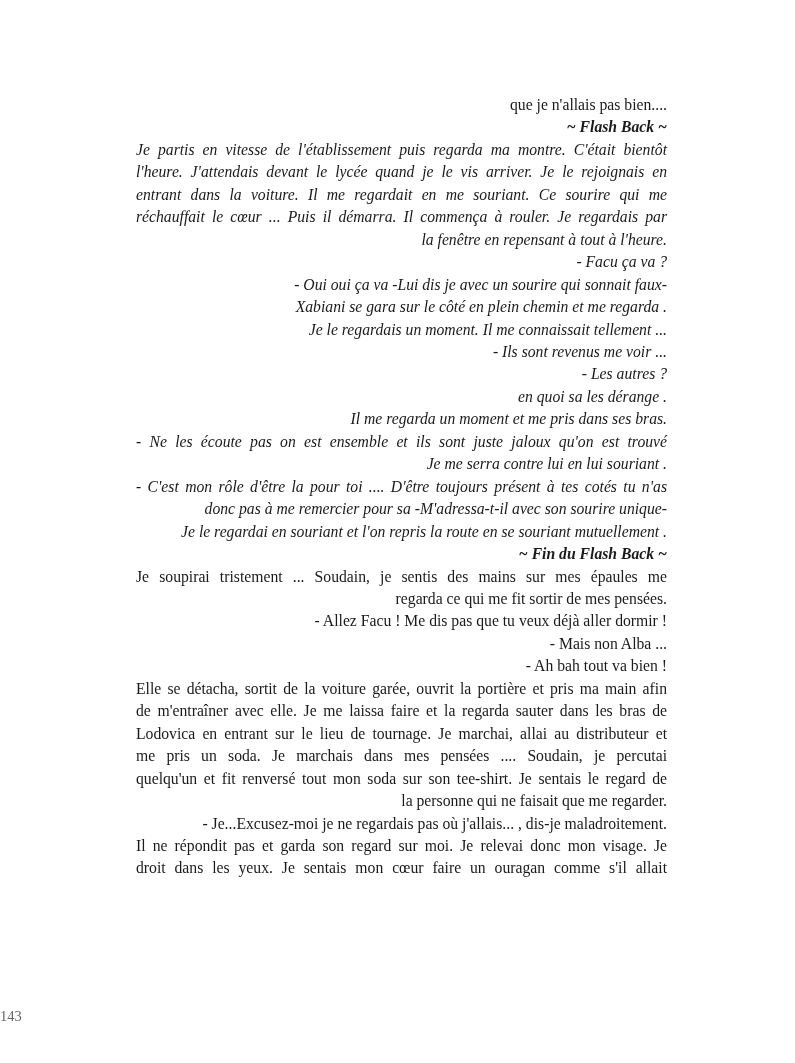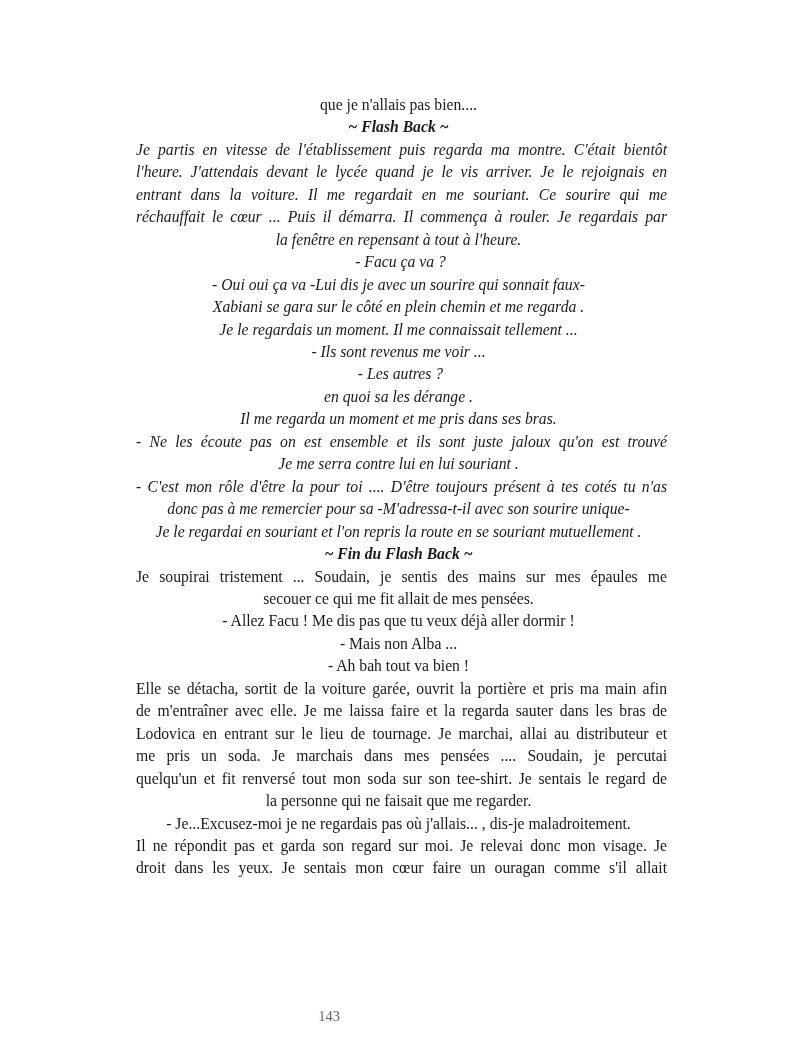--- a/index.html
+++ b/index.html
@@ -19,41 +19,41 @@
   .text-block {
     position: absolute;
     left: 130px;
     top: 94px;
     width: 537px;
   }
   .line {
     font-size: 15.7px;
     line-height: 22.45px;
     white-space: pre-wrap;
-    text-align: center;
+    text-align: right;
   }
   .line.justify {
     white-space: normal;
     text-align: justify;
     text-align-last: justify;
     margin-left: 6px;
   }
   .line.italic {
     font-style: italic;
   }
   .line.bold-italic {
     font-style: italic;
     font-weight: bold;
   }
   .page-number {
     position: absolute;
     left: 0;
     top: 1006px;
     width: 658px;
-    text-align: center;
+    text-align: left;
     font-size: 14.5px;
     line-height: 20px;
     color: #666666;
   }
 </style>
 </head>
 <body>
 
 <div class="page">
   <div class="text-block">
@@ -72,21 +72,21 @@
       <div class="line italic"> - Les autres ?</div>
       <div class="line italic">en quoi sa les dérange .</div>
       <div class="line italic">Il me regarda un moment et me pris dans ses bras.</div>
       <div class="line italic justify">- Ne les écoute pas on est ensemble et ils sont juste jaloux qu'on est trouvé</div>
       <div class="line italic">Je me serra contre lui en lui souriant .</div>
       <div class="line italic justify">- C'est mon rôle d'être la pour toi .... D'être toujours présent à tes cotés tu n'as</div>
       <div class="line italic">donc pas à me remercier pour sa -M'adressa-t-il avec son sourire unique-</div>
       <div class="line italic">Je le regardai en souriant et l'on repris la route en se souriant mutuellement .</div>
       <div class="line bold-italic">~ Fin du Flash Back ~</div>
       <div class="line regular justify">Je soupirai tristement ... Soudain, je sentis des mains sur mes épaules me</div>
-      <div class="line regular">secouer ce qui me fit allait de mes pensées.</div>
+      <div class="line regular">regarda ce qui me fit sortir de mes pensées.</div>
       <div class="line regular">- Allez Facu ! Me dis pas que tu veux déjà aller dormir !</div>
       <div class="line regular">- Mais non Alba ...</div>
       <div class="line regular">- Ah bah tout va bien !</div>
       <div class="line regular justify">Elle se détacha, sortit de la voiture garée, ouvrit la portière et pris ma main afin</div>
       <div class="line regular justify">de m'entraîner avec elle. Je me laissa faire et la regarda sauter dans les bras de</div>
       <div class="line regular justify">Lodovica en entrant sur le lieu de tournage. Je marchai, allai au distributeur et</div>
       <div class="line regular justify">me pris un soda. Je marchais dans mes pensées .... Soudain, je percutai</div>
       <div class="line regular justify">quelqu'un et fit renversé tout mon soda sur son tee-shirt. Je sentais le regard de</div>
       <div class="line regular">la personne qui ne faisait que me regarder.</div>
       <div class="line regular">- Je...Excusez-moi je ne regardais pas où j'allais... , dis-je maladroitement.</div>

